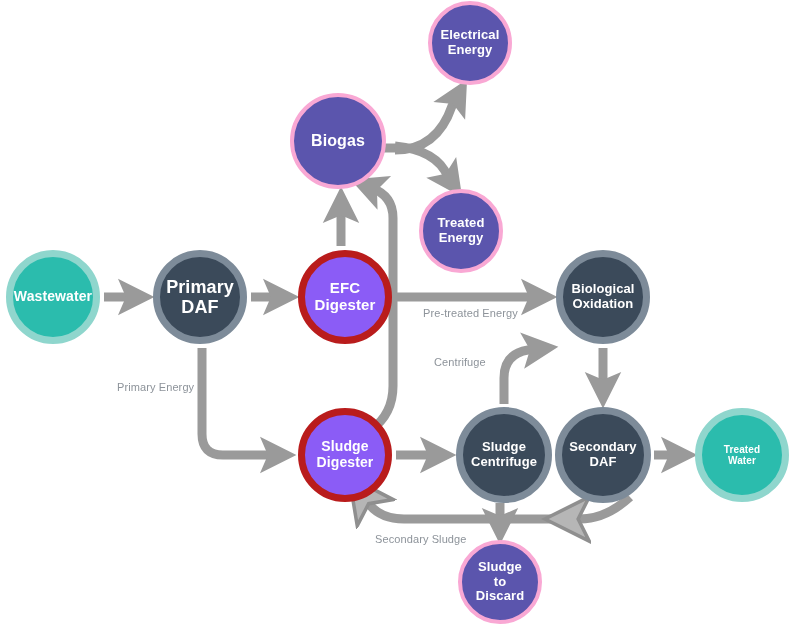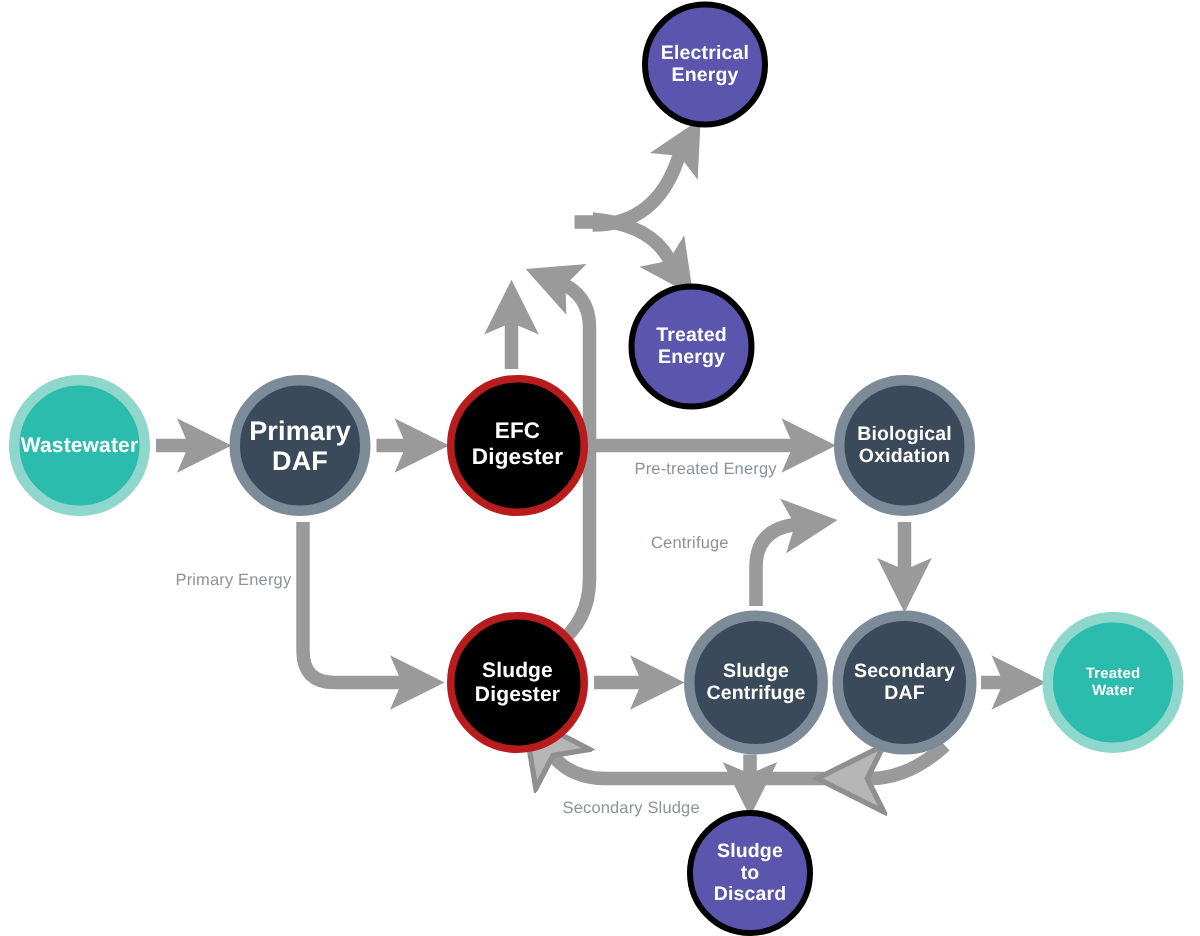--- a/index.html
+++ b/index.html
@@ -47,26 +47,26 @@
   
   .node.teal {
     background: #2bbcad;
     border: 7px solid #8fd6cd;
   }
   .node.slate {
     background: #3b4a5a;
     border: 7px solid #7d8b99;
   }
   .node.amber {
-    background: #000000;
-    border: 5px solid #b91c1c;
+    background: #8b5cf6;
+    border: 7px solid #b91c1c;
   }
   .node.purple {
     background: #5b55ad;
-    border: 4px solid #000000;
+    border: 4px solid #f9a8d4;
   }
   .edge-label {
     position: absolute;
     color: #8d939a;
     font-size: 11px;
     font-family: "Liberation Sans", sans-serif;
     white-space: nowrap;
     z-index: 6;
     letter-spacing: 0.1px;
   }
@@ -125,20 +125,23 @@
       <span class="node-label">Wastewater</span>
     </div>
   <div class="node slate" style="left:153px; top:250px; width:94px;  height:94px;  font-size:18px;">
       <span class="node-label">Primary
 DAF</span>
     </div>
   <div class="node amber" style="left:298px; top:250px; width:94px;  height:94px;  font-size:15px;">
       <span class="node-label">EFC
 Digester</span>
     </div>
+  <div class="node purple" style="left:290px; top:93px;  width:96px;  height:96px;  font-size:16px;">
+      <span class="node-label">Biogas</span>
+    </div>
   <div class="node purple" style="left:428px; top:1px;   width:84px;  height:84px;  font-size:13px;">
       <span class="node-label">Electrical
 Energy</span>
     </div>
   <div class="node purple" style="left:419px; top:189px; width:84px;  height:84px;  font-size:13px;">
       <span class="node-label">Treated
 Energy</span>
     </div>
   <div class="node slate" style="left:556px; top:250px; width:94px;  height:94px;  font-size:13px;">
       <span class="node-label">Biological

